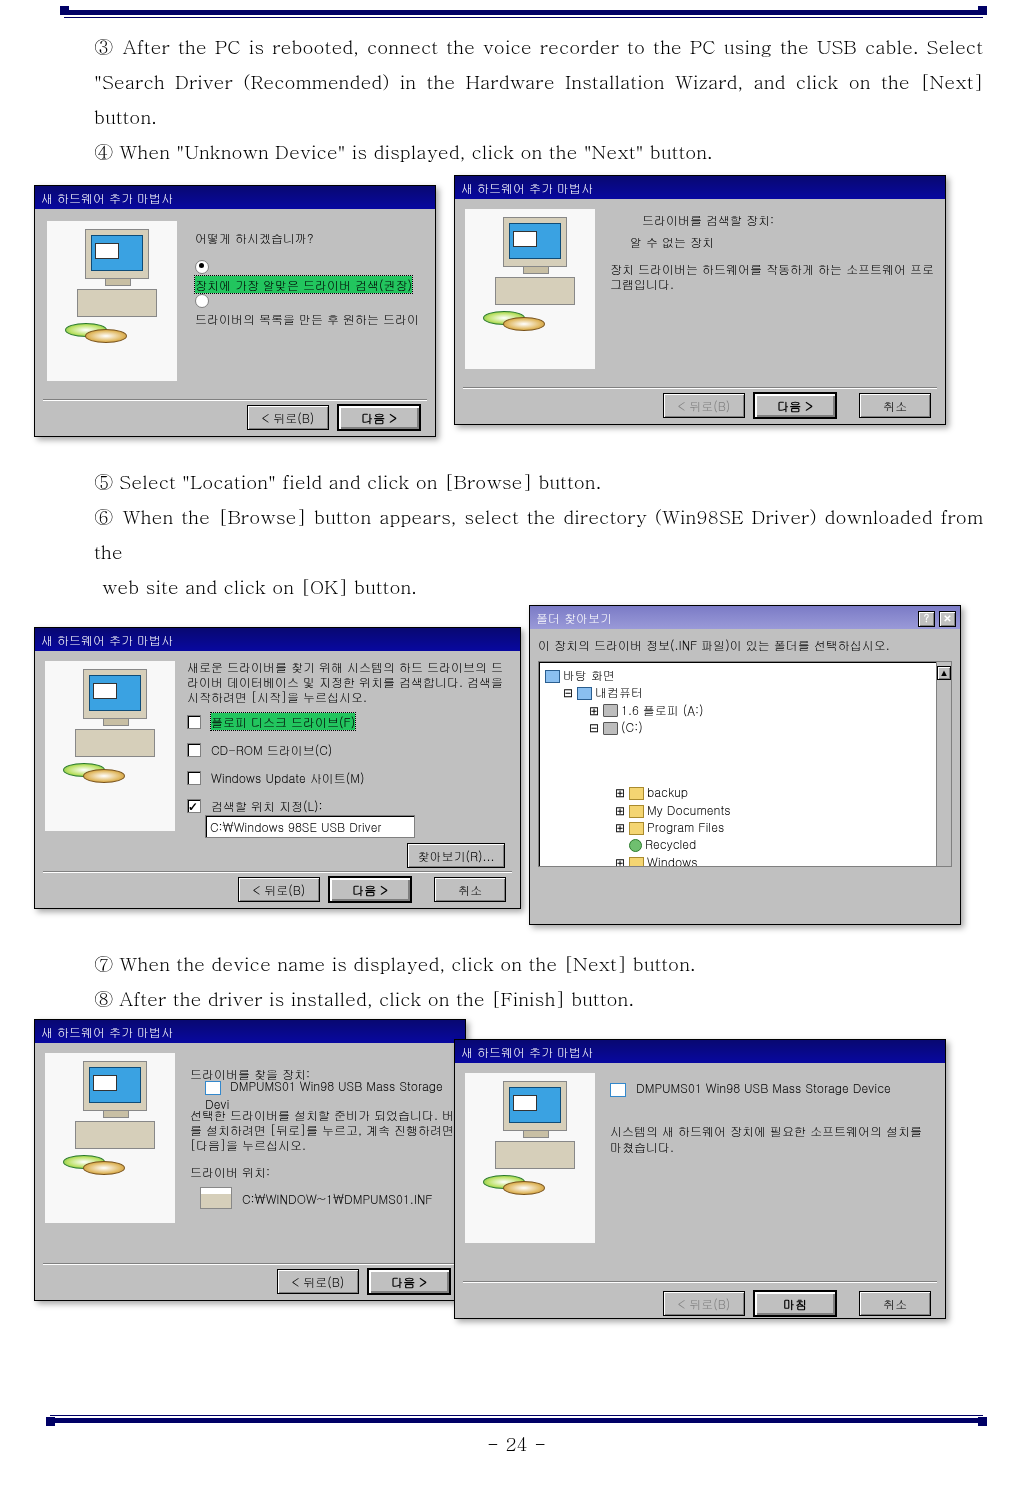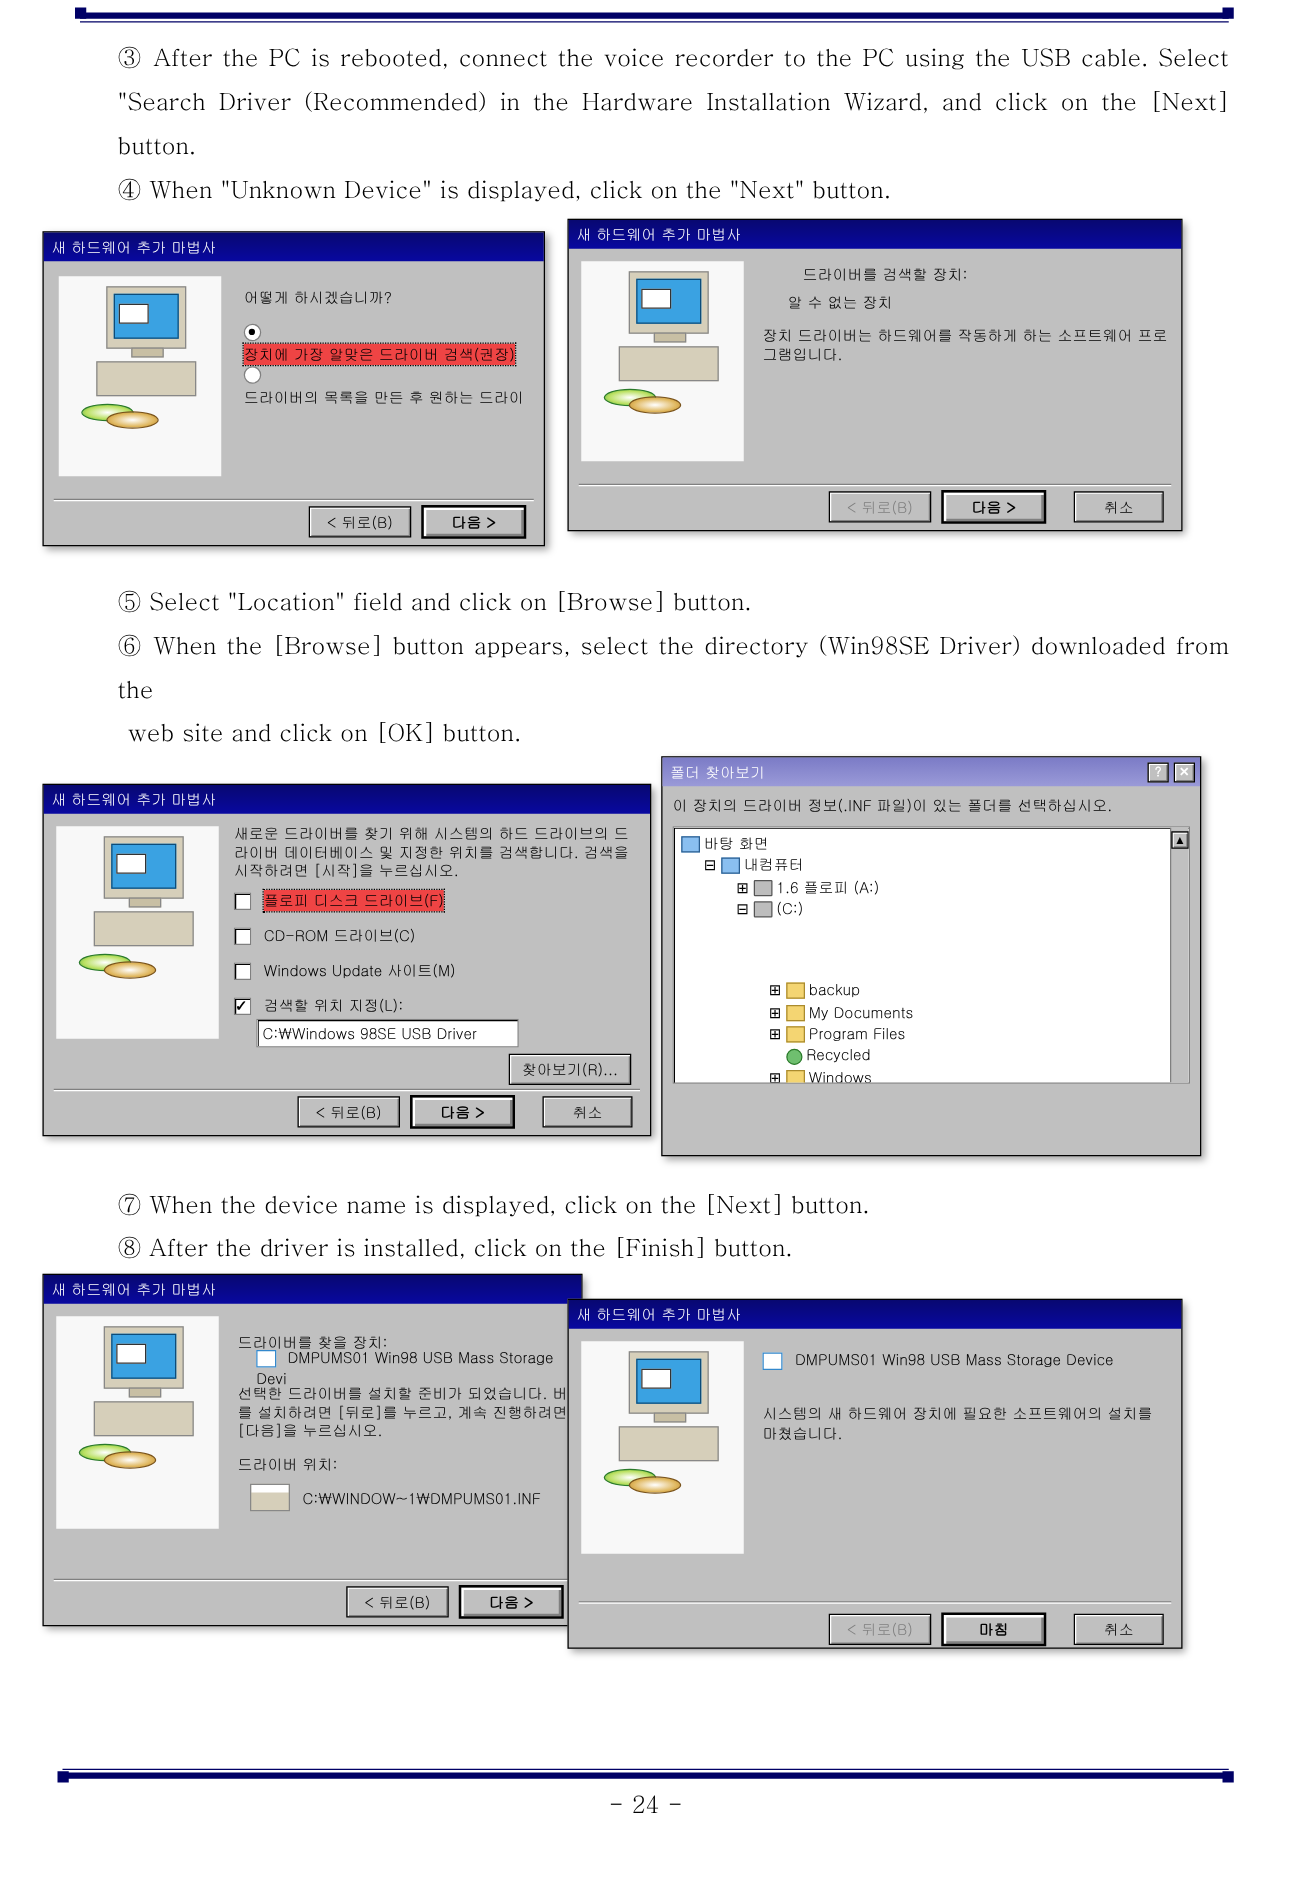--- a/index.html
+++ b/index.html
@@ -76,21 +76,21 @@
   .btn.disabled { color:#808080; }
   .sep-line { border-top:1px solid #808080; border-bottom:1px solid #fff; height:0; }
   .txt-field {
     background:#fff; border:1px solid #808080; box-shadow: inset 1px 1px 0 #000; padding:2px 4px; font-size:12px;
   }
   .chk { width:12px;height:12px;border:1px solid #808080;box-shadow:inset 1px 1px 0 #000;background:#fff;display:inline-block;vertical-align:middle;margin-right:6px;position:relative;}
   .chk.on::after{content:"✓";position:absolute;left:0;top:-3px;font-size:12px;color:#000;font-weight:bold;}
   .radio{width:12px;height:12px;border:1px solid #808080;background:#fff;border-radius:50%;display:inline-block;vertical-align:middle;margin-right:6px;position:relative;}
   .radio.on::after{content:"";width:5px;height:5px;background:#000;border-radius:50%;position:absolute;left:2.5px;top:2.5px;}
   .sel-text{display:inline-block;vertical-align:middle;}
-  .sel-text.hi{background:#ef4444; outline:1px dotted #000;}
+  .sel-text.hi{background:#22c55e; outline:1px dotted #000;}
   .tree-item{line-height:1.45;white-space:nowrap;}
   .folder{display:inline-block;width:13px;height:11px;background:#f4d572;border:1px solid #aa8b2e;vertical-align:middle;margin-right:3px;}
   .drive{display:inline-block;width:13px;height:11px;background:#bdbdbd;border:1px solid #555;vertical-align:middle;margin-right:3px;border-radius:1px;}
   .mon-icon{display:inline-block;width:13px;height:11px;background:#8abff0;border:1px solid #2a5e90;vertical-align:middle;margin-right:3px;}
   .recycled{display:inline-block;width:11px;height:11px;border-radius:50%;background:#6fbf6f;border:1px solid #2a7a2a;vertical-align:middle;margin-right:3px;}
   .sel-line{background:#000080;color:#ec4899;padding:0 3px;display:inline-block;}
   .box{position:absolute;}
 
   
   .sidebar-graphic{position:absolute;left:12px;top:12px;width:130px;height:160px;background:#f8f8f8;overflow:hidden;border:0;}

